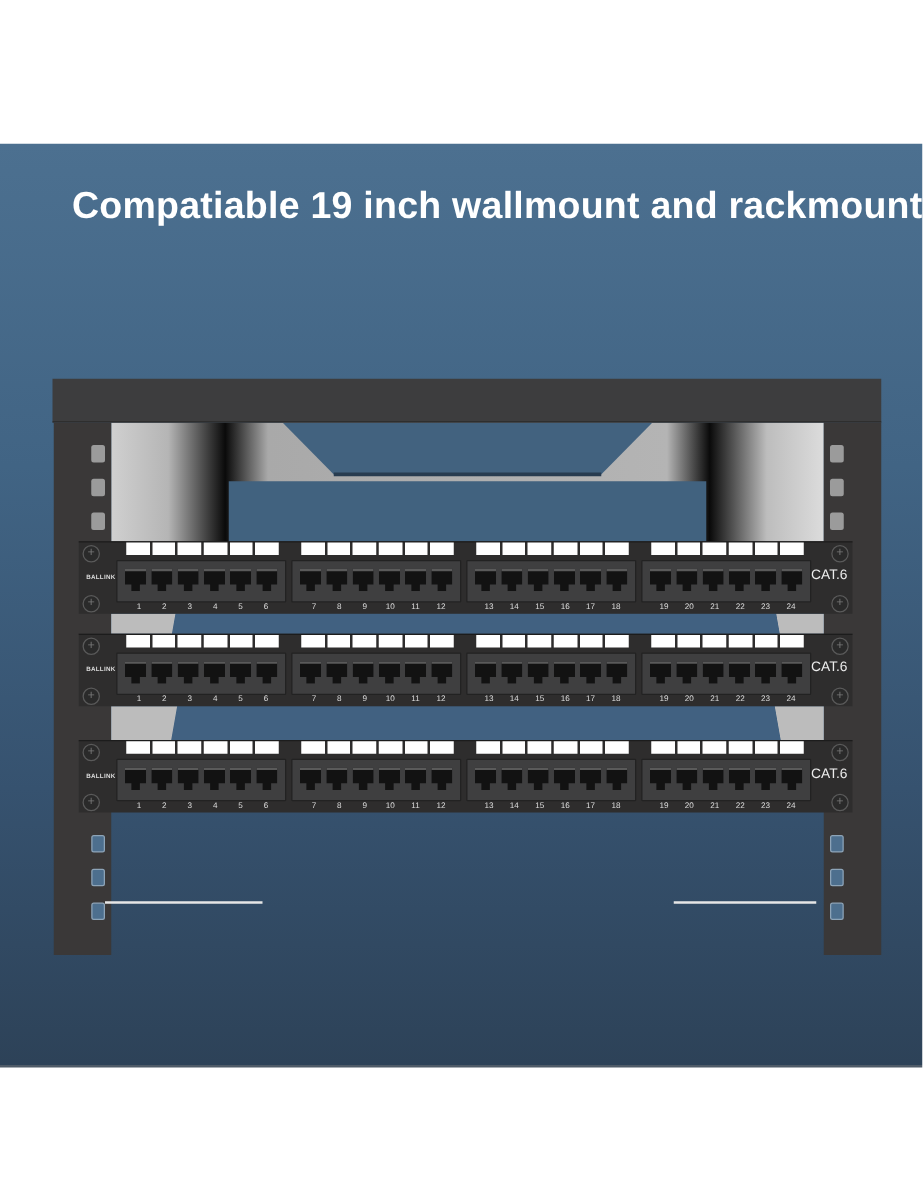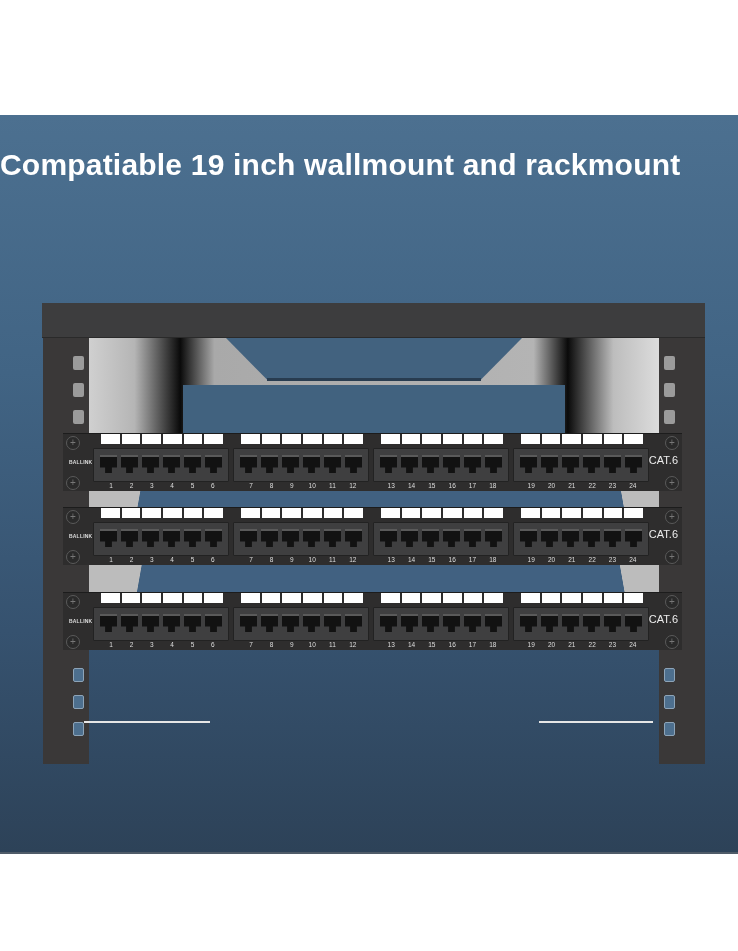--- a/index.html
+++ b/index.html
@@ -5,21 +5,21 @@
   * { box-sizing: border-box; margin: 0; padding: 0; }
   html, body { width: 738px; height: 951px; background: #ffffff; overflow: hidden; }
   body { position: relative; font-family: "Liberation Sans", sans-serif; }
 
   .panel {
     position: absolute; left: 0; top: 115px; width: 738px; height: 739px;
     background: linear-gradient(180deg, #4c7090 0%, #416484 35%, #36526f 70%, #2d4258 100%);
     border-bottom: 2px solid #4f5b68;
   }
   .headline {
-    position: absolute; left: 0; width: 738px; top: 33px; text-align: left;
+    position: absolute; left: 0; width: 738px; top: 33px; text-align: right;
     color: #ffffff; font-weight: bold; font-size: 30px; letter-spacing: 0.2px;
   }
 
   
   .rack-top {
     position: absolute; left: 42px; top: 188px; width: 663px; height: 35px;
     background: #3d3d3e; border-bottom: 1px solid #2a2a2a;
   }
   .post {
     position: absolute; top: 223px; width: 46px; height: 426px;

